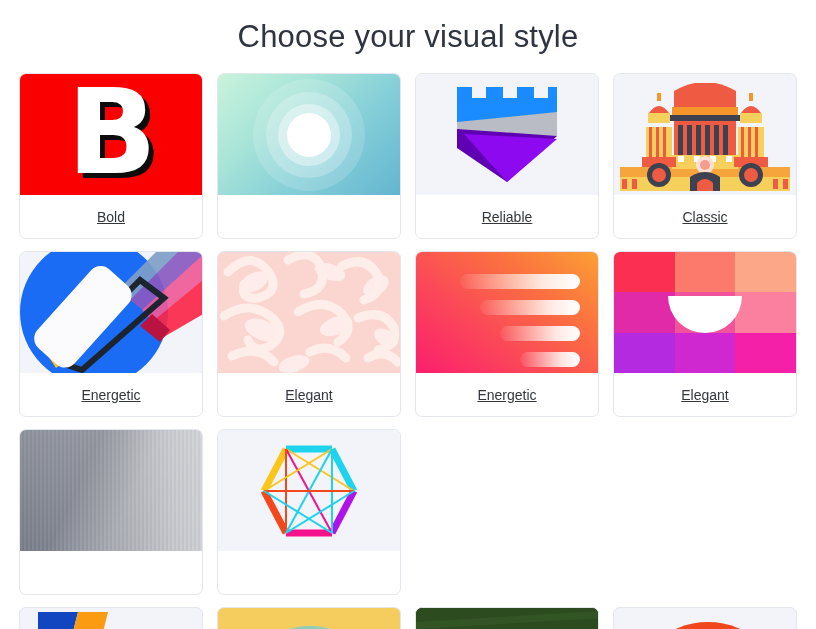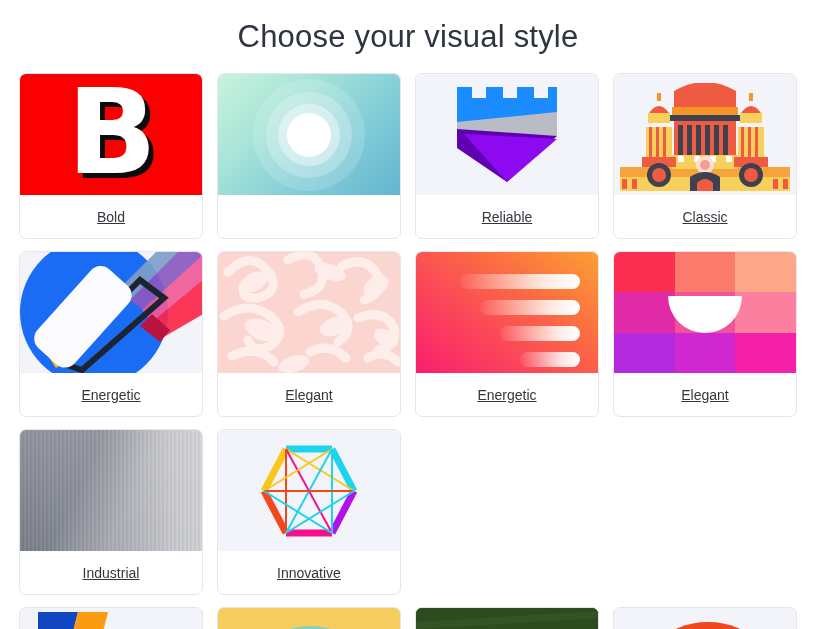--- a/index.html
+++ b/index.html
@@ -332,21 +332,20 @@
       <span class="friendly-smile"></span>
     </div>
     <div class="card-label">Elegant</div>
   </div>
 
 
   <div class="style-card">
     <div class="thumb t-industrial">
       <span class="ind-sheen"></span>
     </div>
-    <div class="card-label">Industrial</div>
   </div>
 
   <div class="style-card">
     <div class="thumb t-innovative">
       <svg width="100" height="100" viewBox="0 0 100 100">
         <g stroke-width="2.2" fill="none">
           <path d="M27 8 L73 8" stroke="#1ed3ee"></path>
           <path d="M73 8 L95 50" stroke="#1ed3ee" stroke-width="7"></path>
           <path d="M95 50 L73 92" stroke="#b012e8" stroke-width="7"></path>
           <path d="M73 92 L27 92" stroke="#f5108c" stroke-width="7"></path>
@@ -360,21 +359,20 @@
           <path d="M27 8 L27 92" stroke="#f4471c"></path>
           <path d="M73 8 L5 50" stroke="#fbc61c"></path>
           <path d="M73 8 L27 92" stroke="#1ed3ee"></path>
           <path d="M73 8 L73 92" stroke="#1ed3ee"></path>
           <path d="M5 50 L95 50" stroke="#f4471c"></path>
           <path d="M5 50 L73 92" stroke="#1ed3ee"></path>
           <path d="M95 50 L27 92" stroke="#1ed3ee"></path>
         </g>
       </svg>
     </div>
-    <div class="card-label">Innovative</div>
   </div>
 
 </div>
 
 <div id="partial-row">
   <div class="partial-card t-approachable">
     <svg width="184" height="121" viewBox="0 0 184 121">
       <path d="M18 4 H58 L44 60 H18 Z" fill="#1246c0"></path>
       <path d="M58 4 H88 L74 60 H44 Z" fill="#fb9b12"></path>
       <circle cx="150" cy="52" r="14" fill="#fb0e0e"></circle>

